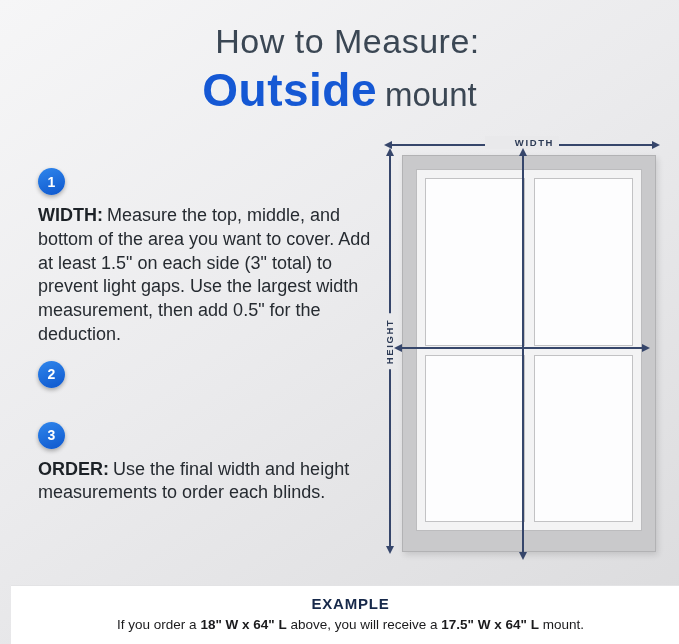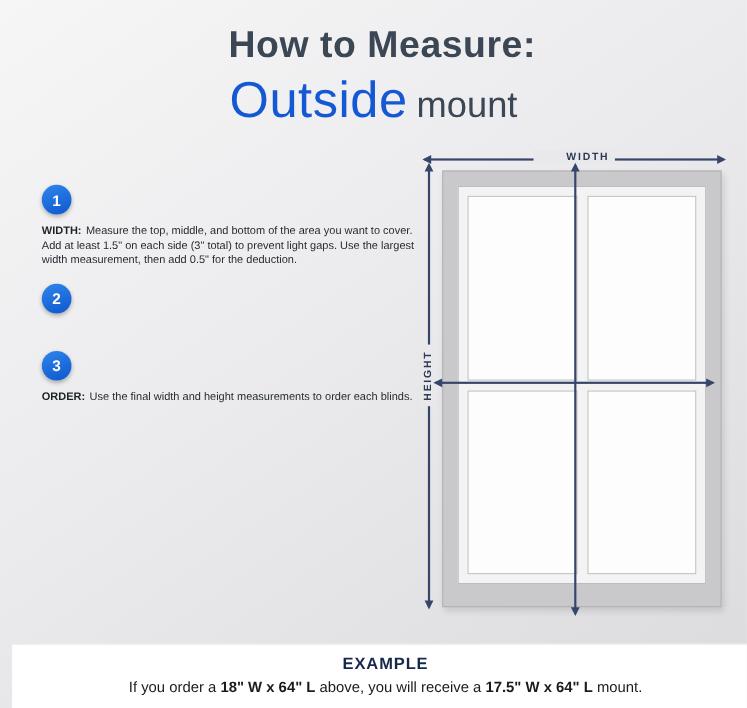--- a/index.html
+++ b/index.html
@@ -12,39 +12,39 @@
   body{font-family:"Liberation Sans",sans-serif;}
   .page{
     position:relative;
     width:679px;height:644px;
     background:linear-gradient(145deg,#f6f6f7 0%,#ebebed 45%,#dbdbdd 100%);
     overflow:hidden;
   }
 
   
   .title{position:absolute;top:22px;left:0;width:100%;text-align:center;}
-  .t1{font-size:34px;font-weight:700;color:var(--navy);letter-spacing:.5px;margin-left:16px;}
+  .t1{font-size:34px;font-weight:400;color:var(--navy);letter-spacing:.5px;margin-left:16px;}
   .t2{margin-top:2px;}
-  .t2 .hl{font-size:46px;font-weight:400;color:var(--blue);letter-spacing:.5px;}
+  .t2 .hl{font-size:46px;font-weight:700;color:var(--blue);letter-spacing:.5px;}
   .t2 .rest{font-size:33px;font-weight:400;color:var(--navy);margin-left:8px;}
 
   
   .steps{position:absolute;left:38px;top:168px;width:342px;}
   .step{margin-bottom:14px;}
   .step.gap-lg{margin-top:34px;}
   .badge{
     width:27px;height:27px;border-radius:50%;
     background:linear-gradient(160deg,#2f86ec,#0e57cd);
     color:#fff;font-weight:700;font-size:14px;
     display:flex;align-items:center;justify-content:center;
     box-shadow:0 2px 4px rgba(0,0,0,.30);
   }
   .step-text{
     margin:9px 0 0 0;
-    font-size:10px;line-height:1.32;color:#262b31;
+    font-size:18px;line-height:1.32;color:#262b31;
   }
   .step-label{font-weight:700;color:#1d2227;margin-right:4px;}
 
   
   .h-line{position:absolute;height:1.5px;background:var(--line);}
   .v-line{position:absolute;width:1.5px;background:var(--line);}
   .arr{position:absolute;width:0;height:0;border:4.5px solid transparent;}
   .arr-l{left:-2px;top:50%;transform:translateY(-50%);border-left-width:0;border-right:8px solid var(--line);}
   .arr-r{right:-2px;top:50%;transform:translateY(-50%);border-right-width:0;border-left:8px solid var(--line);}
   .arr-u{top:-2px;left:50%;transform:translateX(-50%);border-top-width:0;border-bottom:8px solid var(--line);}

